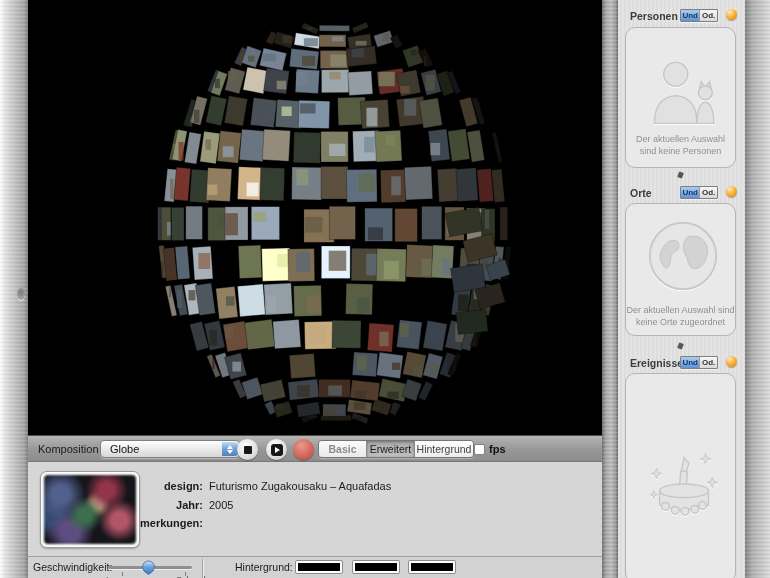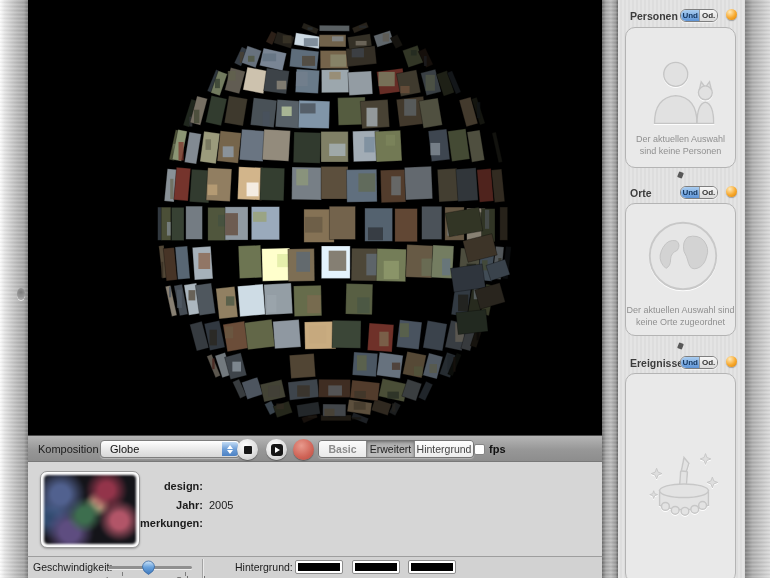--- a/index.html
+++ b/index.html
@@ -90,21 +90,21 @@
   #bottom-divider{position:absolute;left:174px;top:2px;width:1px;height:20px;background:#a3a3a3;
     box-shadow:1px 0 0 #e9e9e9;}
   #background-label{position:absolute;left:197px;top:4px;font-size:10.5px;color:#1b1b1b;padding-left:10px;}
   .swatch{position:absolute;top:3px;width:48px;height:14px;background:#fff;border:1px solid #8c8c8c;
     padding:2px;box-sizing:border-box;border-radius:2px;}
   .swatch-inner{width:100%;height:100%;}
   
   #right-panel{position:absolute;left:618px;top:0;width:127px;height:578px;
     background:repeating-linear-gradient(90deg,#e4e4e4 0 2px,#dddddd 2px 4px);}
   .sec-title{position:absolute;left:12px;font-size:10.5px;font-weight:bold;color:#3c3c3c;}
-  .andor{position:absolute;left:62px;width:38px;height:13px;border:1px solid #7f7f7f;border-radius:6px;
+  .andor{position:absolute;left:62px;width:38px;height:13px;border:1px solid #7f7f7f;border-radius:1px;
     display:flex;overflow:hidden;box-sizing:border-box;background:#fff;box-shadow:0 1px 1px rgba(255,255,255,.6);}
   .andor .and{flex:1.1;background:linear-gradient(#aacdf0,#5e94d6);color:#14365f;font-size:8px;
     font-weight:bold;display:flex;align-items:center;justify-content:center;}
   .andor .or{flex:1;background:linear-gradient(#f7f7f7,#d9d9d9);color:#333;font-size:8px;
     font-weight:bold;display:flex;align-items:center;justify-content:center;border-left:1px solid #9a9a9a;}
   .orange-ball{position:absolute;left:108px;width:11px;height:11px;border-radius:50%;
     background:radial-gradient(circle at 35% 28%, #ffe9b8, #f7a82c 55%, #d87f06);
     box-shadow:0 1px 1px rgba(0,0,0,.3);}
   .drop-box{position:absolute;left:7px;width:111px;background:#e9e9e9;border:1px solid #b4b4b4;
     border-radius:10px;box-sizing:border-box;}
@@ -415,20 +415,21 @@
       <div class="segment pressed">Erweitert</div>
       <div class="segment light">Hintergrund</div>
     </div>
     <div id="fps-checkbox"></div>
     <span id="fps-label">fps</span>
   </div>
 
   <div id="info-panel">
     <div class="meta-row" style="top:10px;">
       <span class="meta-label">design:</span>
+      <span class="meta-value">Futurismo Zugakousaku – Aquafadas</span>
     </div>
     <div class="meta-row" style="top:29px;">
       <span class="meta-label">Jahr:</span>
       <span class="meta-value">2005</span>
     </div>
     <div class="meta-row" style="top:47px;">
       <span class="meta-label">nmerkungen:</span>
       <span class="meta-value"></span>
     </div>
     <div id="thumb-frame">

